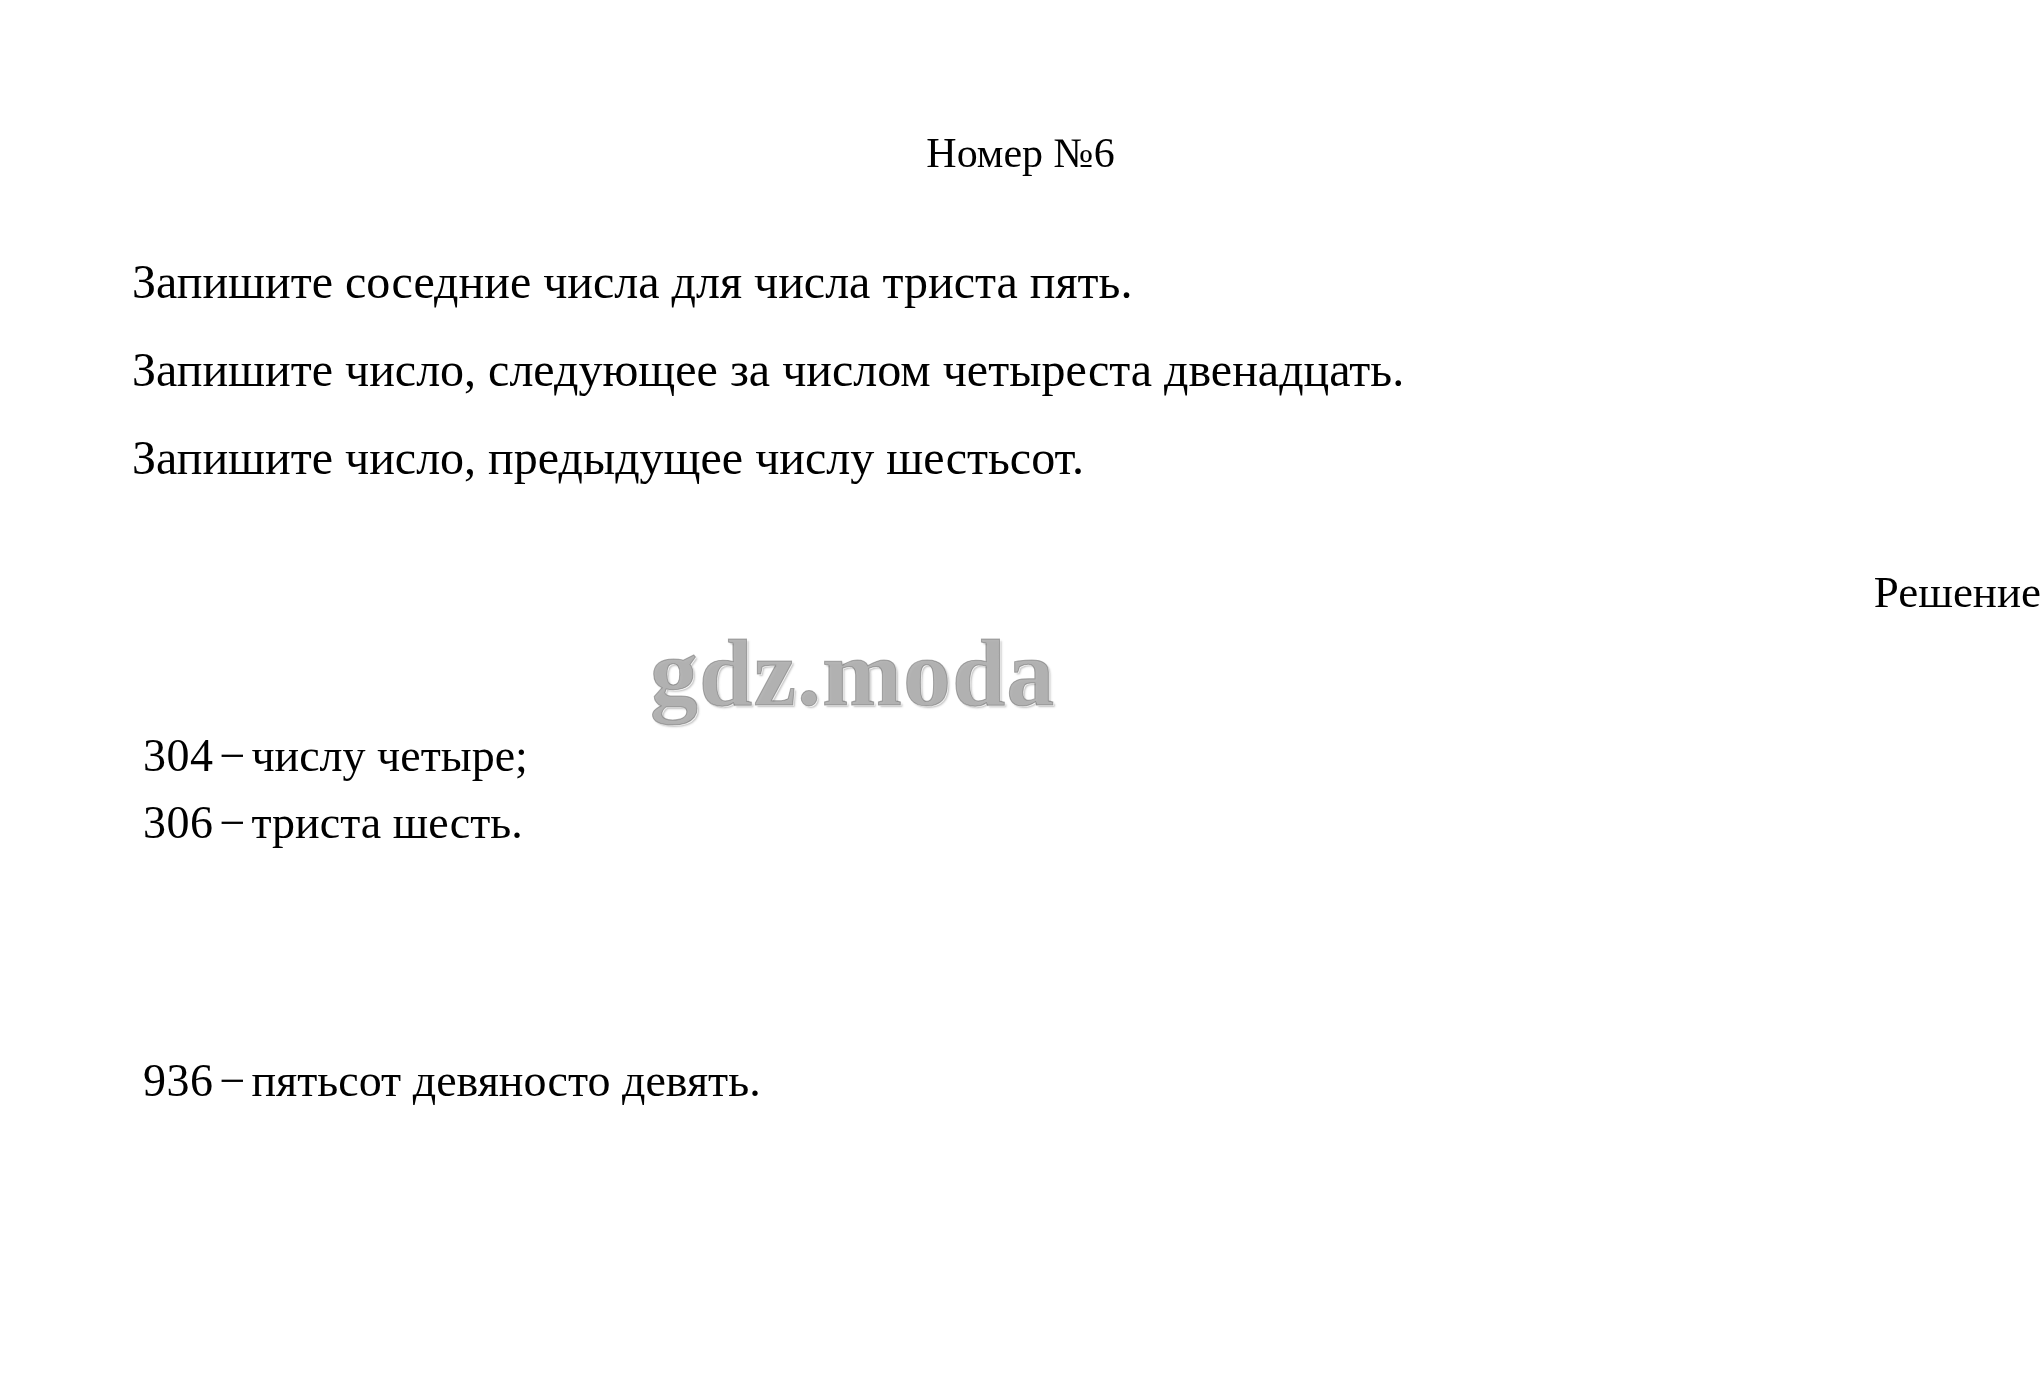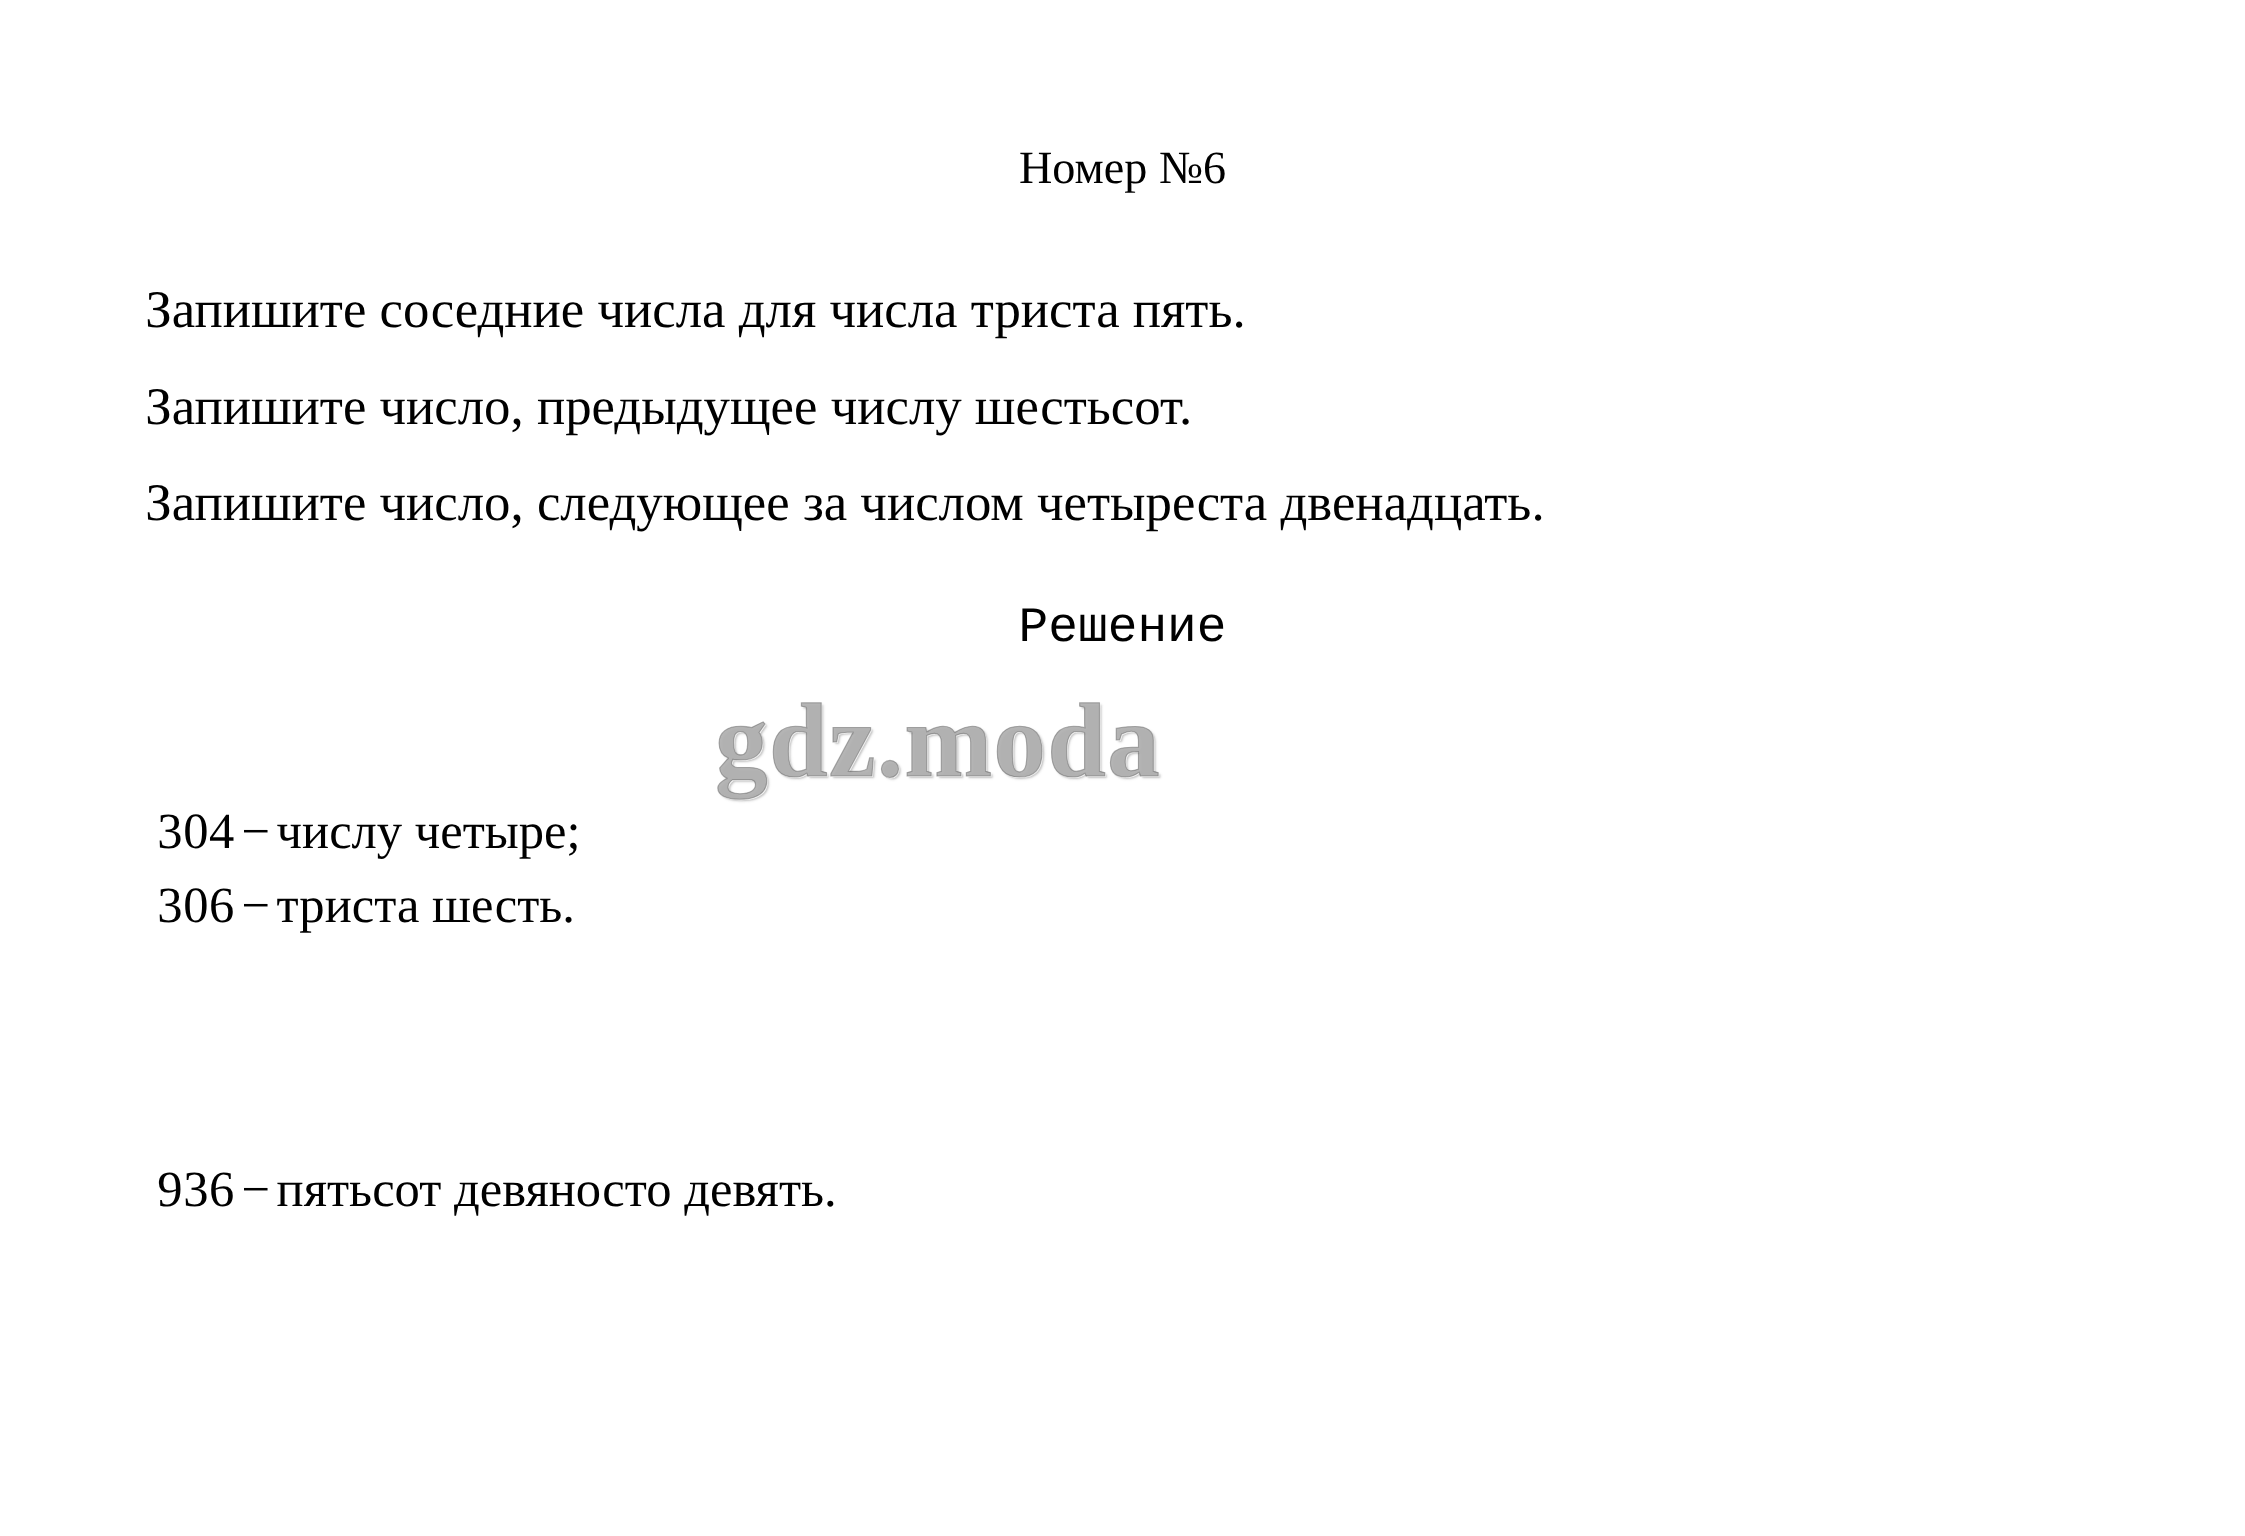--- a/index.html
+++ b/index.html
@@ -37,26 +37,25 @@
     width: 1780px;
   }
   .task-line {
     font-size: 48px;
     line-height: 1.42;
     margin-bottom: 20px;
     white-space: nowrap;
   }
   .solution-heading {
     position: absolute;
-    top: 546px;
+    top: 566px;
     left: 0;
     width: 2041px;
-    text-align: center;
+    text-align: right;
     font-size: 45px;
-    font-family: Liberation Mono, monospace;
   }
   .answers {
     position: absolute;
     top: 723px;
     left: 143px;
     width: 1780px;
   }
   .answer-line {
     font-size: 46px;
     line-height: 1.45;
@@ -89,22 +88,22 @@
 </style>
 </head>
 <body>
 
 <div class="page">
 
   <div class="title">Номер №6</div>
 
   <div class="task-block">
     <div class="task-line">Запишите соседние числа для числа триста пять.</div>
+    <div class="task-line">Запишите число, следующее за числом четыреста двенадцать.</div>
     <div class="task-line">Запишите число, предыдущее числу шестьсот.</div>
-    <div class="task-line">Запишите число, следующее за числом четыреста двенадцать.</div>
   </div>
 
   <div class="solution-heading">Решение</div>
 
   <div class="answers">
     <div class="answer-line">
       <span class="answer-num">304</span><span class="answer-dash">−</span><span class="answer-text">числу четыре;</span>
     </div>
     <div class="answer-line">
       <span class="answer-num">306</span><span class="answer-dash">−</span><span class="answer-text">триста шесть.</span>

